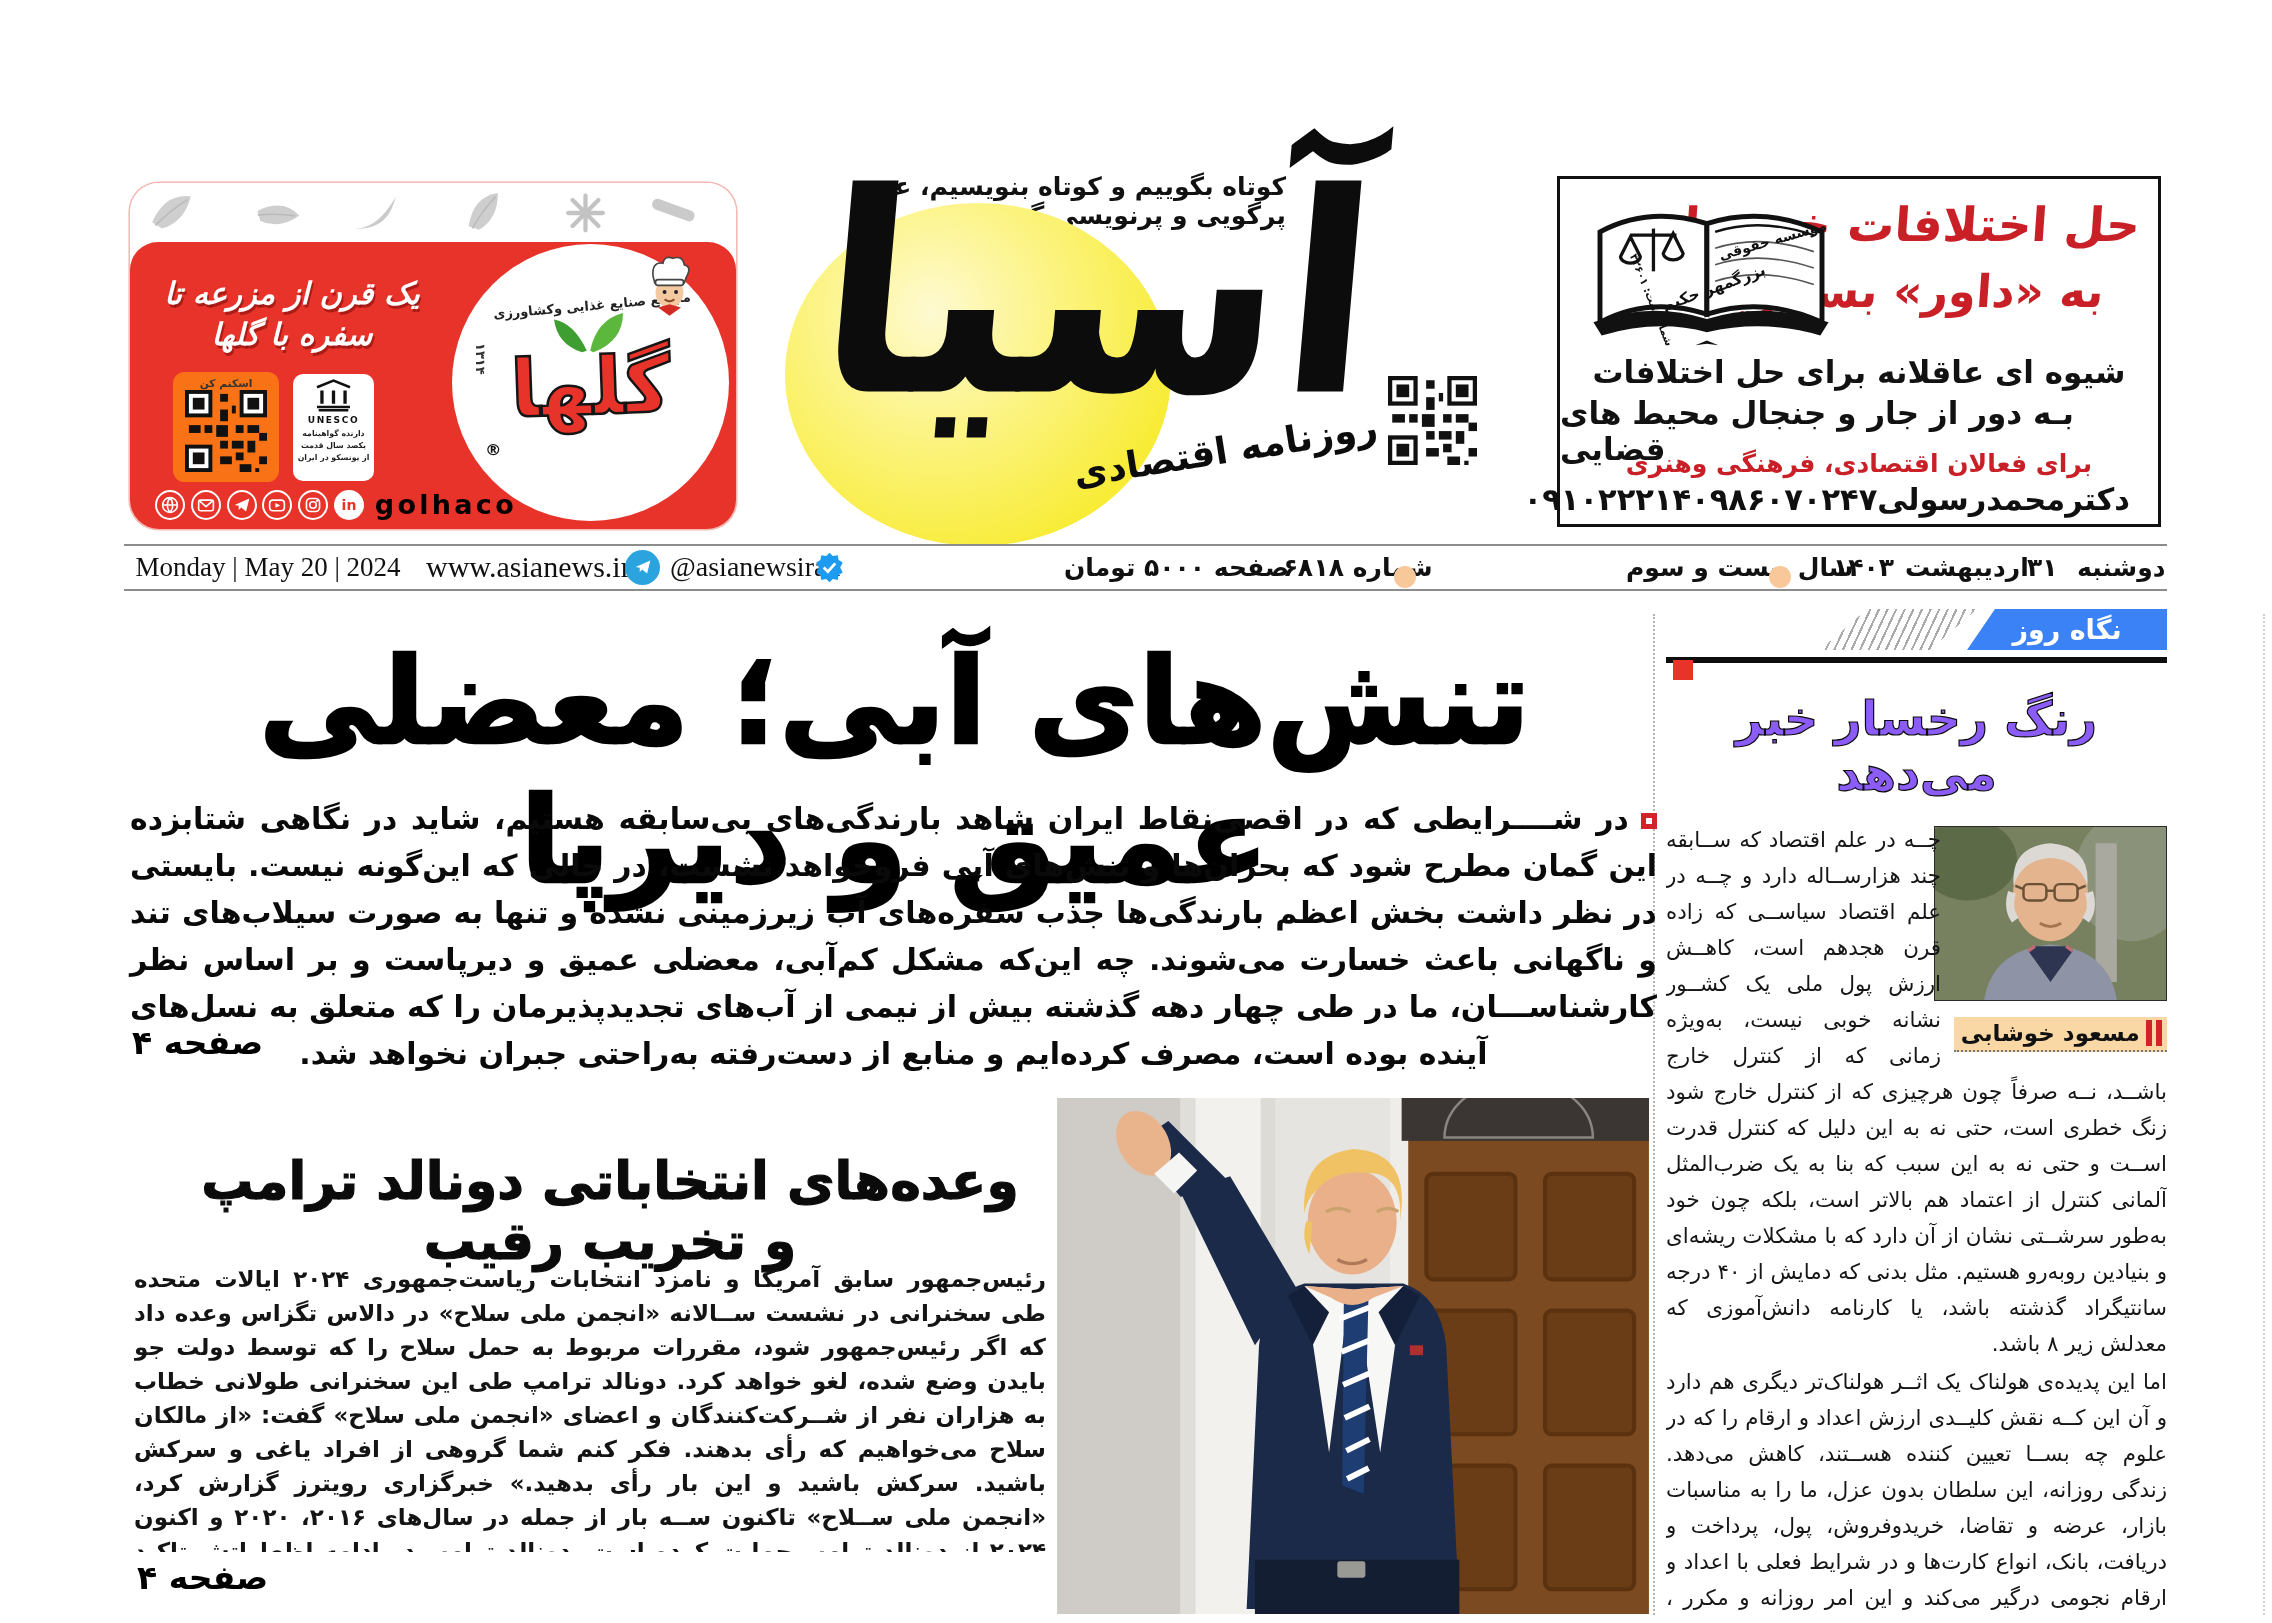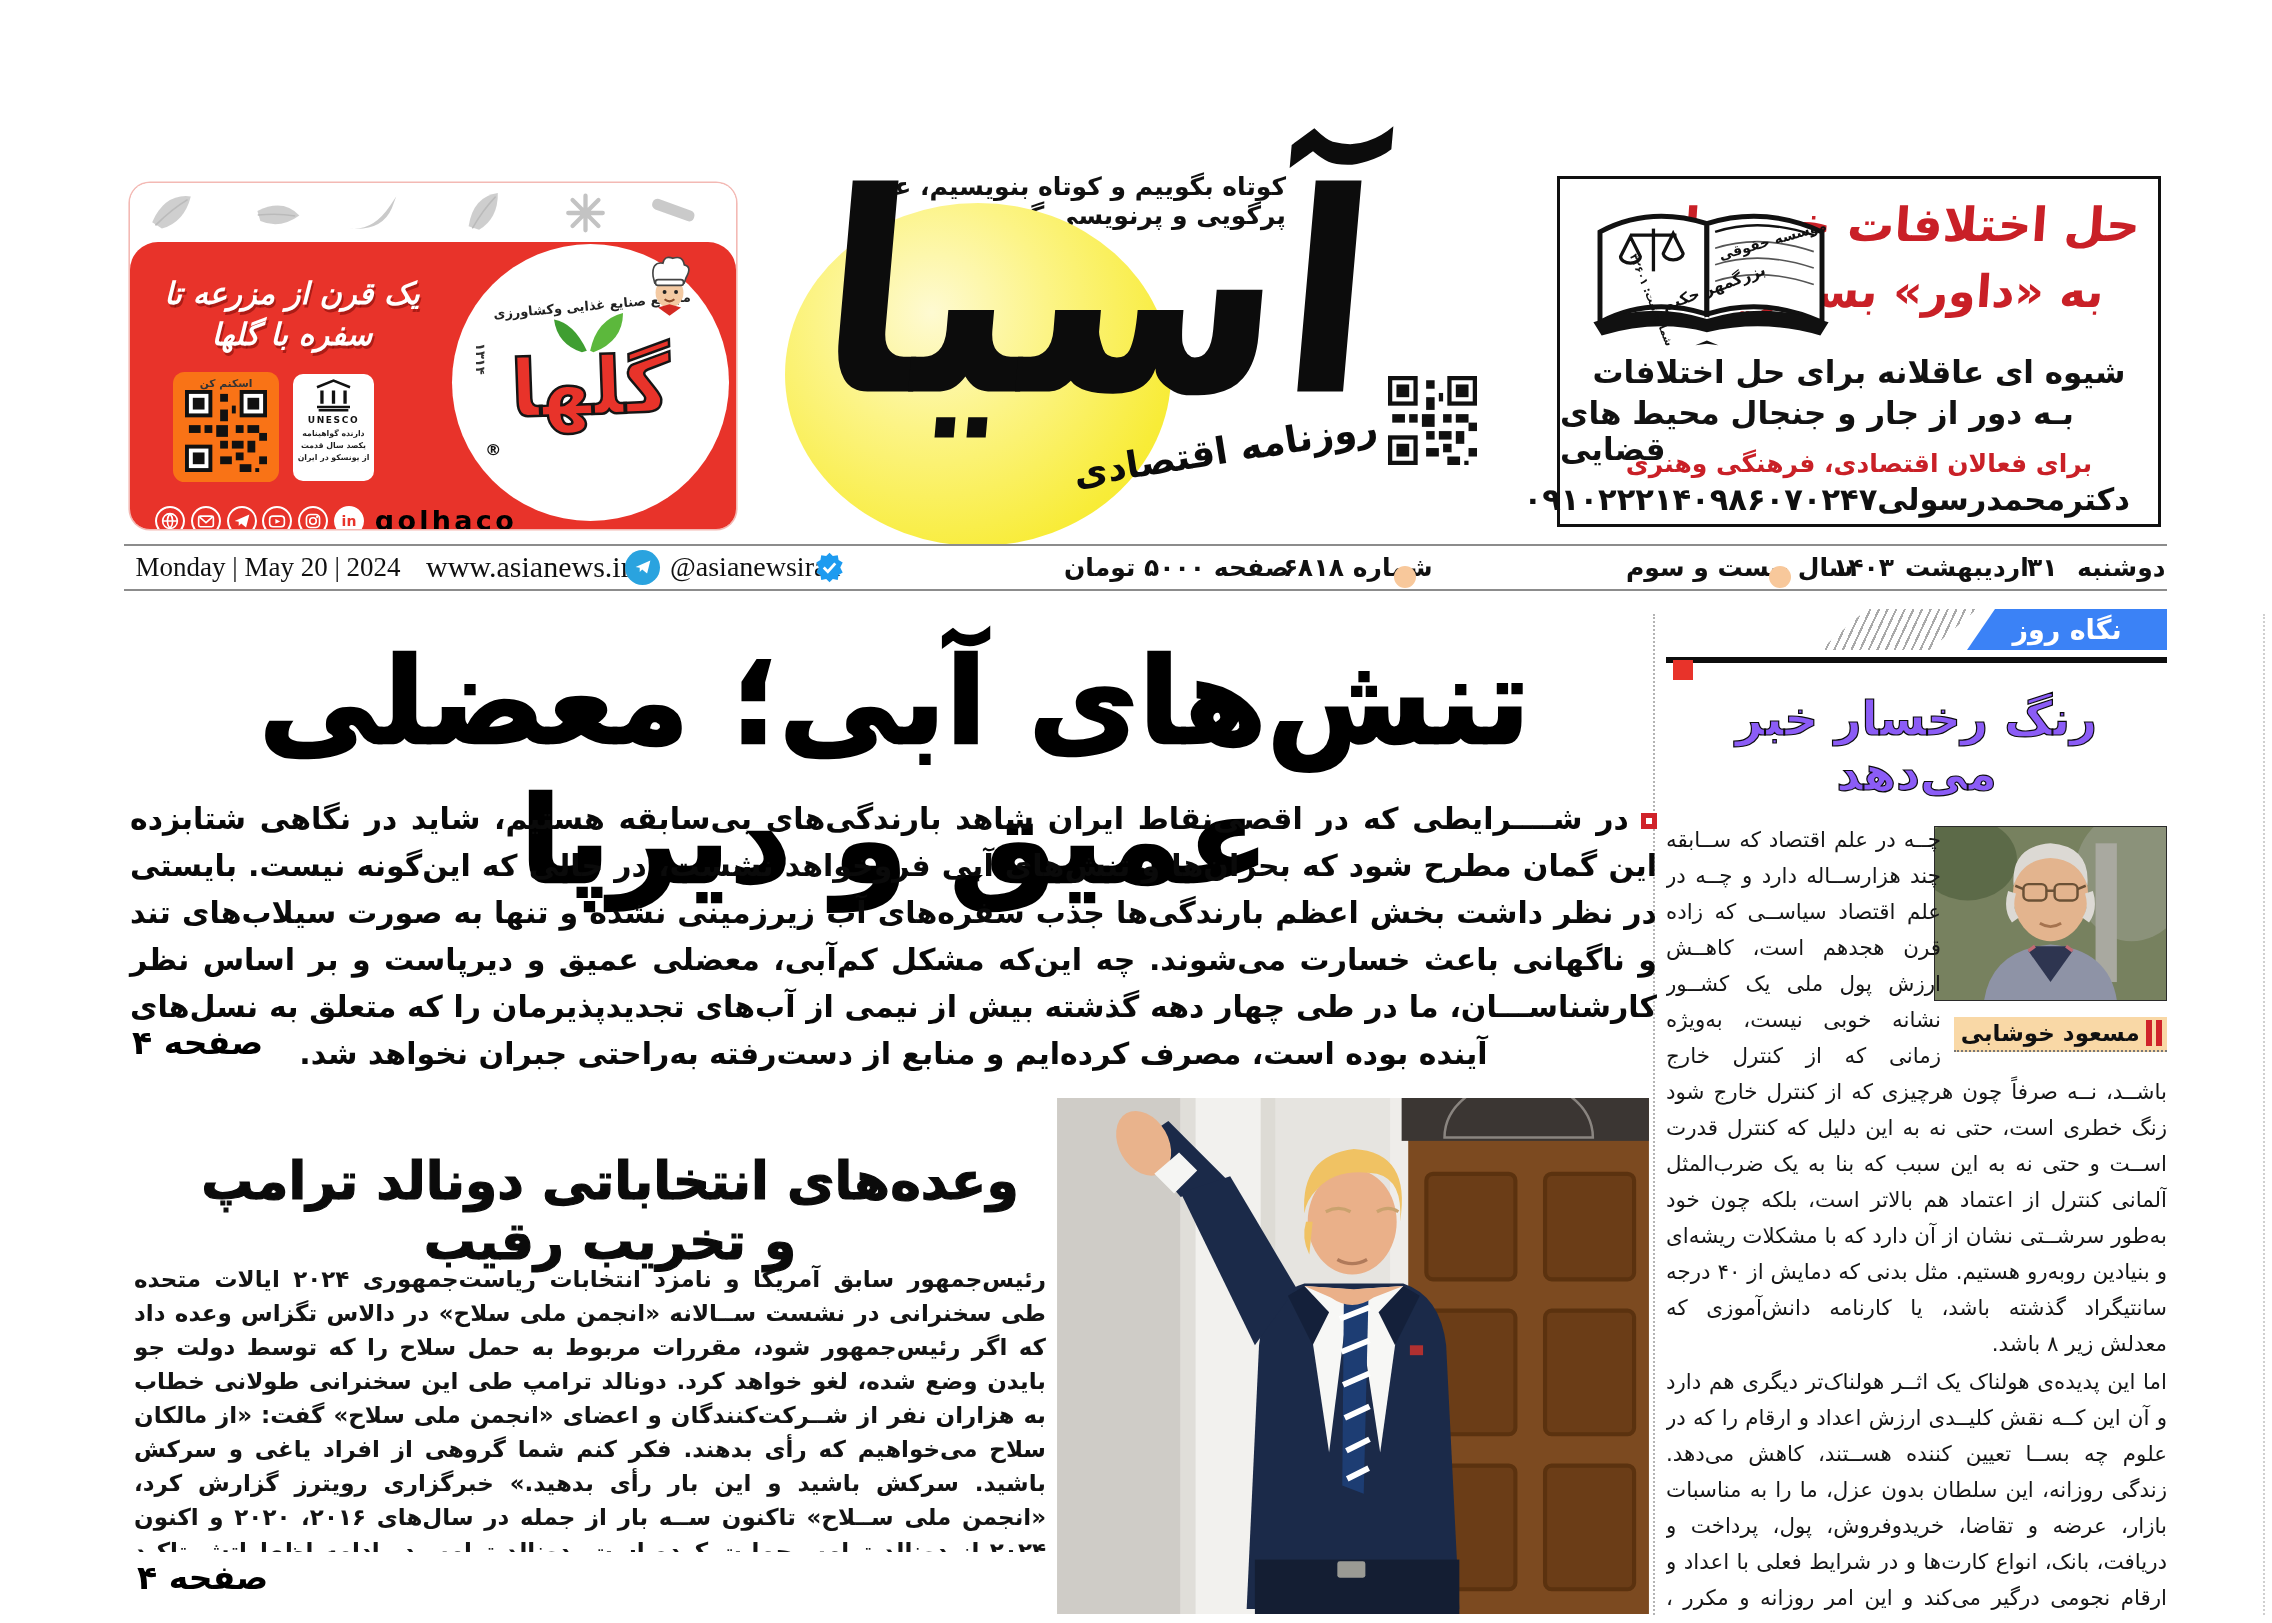--- a/index.html
+++ b/index.html
@@ -1,38 +1,38 @@
 <!DOCTYPE html>
 <html lang="fa" style="font-size:13px"><head>
 <meta charset="utf-8">
 <style>
   * { margin:0; padding:0; box-sizing:border-box; }
   body { background:#e8e8e8; font-family:"DejaVu Sans", sans-serif; }
   .page { position:relative; width:2273px; height:1624px; background:#fff; margin:0 auto; overflow:hidden; }
   .fa { direction:rtl; }
 
   
-  .golha-ad { position:absolute; left:130px; top:183px; width:606px; height:346px; border-radius:20px; overflow:hidden; background:#fff; box-shadow:0 0 0 1.6px #f3b9b4; }
+  .golha-ad { position:absolute; left:130px; top:183px; width:606px; height:346px; border-radius:29px; overflow:hidden; background:#fff; box-shadow:0 0 0 1.6px #f3b9b4; }
   .ga-top { position:relative; height:59px; background:#fff; }
   .ga-doodle { position:absolute; opacity:.8; }
   .ga-body { position:relative; height:287px; background:#e8332a; border-radius:28px 28px 0 0; overflow:hidden; }
   .ga-slogan { position:absolute; left:20px; top:31px; width:284px; color:#fff; font-size:30.5px; font-weight:900; font-style:italic; text-align:center; line-height:1.35; text-shadow:1.6px 2.5px 0 rgba(120,10,5,.55); }
   .ga-circle { position:absolute; left:322px; top:1.6px; width:277px; height:277px; background:#fff; border-radius:50%; }
   .ga-brand-desc { position:absolute; right:38px; top:54px; font-size:13px; font-weight:800; color:#222; transform:rotate(-5deg); }
   .ga-chef { position:absolute; right:33px; top:11.5px; }
   .ga-leaves { position:absolute; left:97px; top:64px; }
   .ga-brand { position:absolute; left:0; top:97px; width:100%; text-align:center; font-size:79px; font-weight:900; color:#e8332a; -webkit-text-stroke:2.5px #151515; transform:rotate(-2deg); }
   .ga-reg { position:absolute; left:33px; top:196px; font-size:16.5px; color:#111; font-weight:700; }
   .ga-founded { position:absolute; left:21.4px; top:99px; writing-mode:vertical-rl; font-size:13px; color:#333; font-weight:700; }
   .ga-qr-box { position:absolute; left:43px; top:130px; width:106px; height:110px; background:#f97316; border-radius:11.5px; padding:5px 8.2px 6.6px; text-align:center; }
   .ga-qr-label { font-size:10.7px; font-weight:800; color:#333; letter-spacing:1.6px; }
   .ga-unesco { position:absolute; left:163px; top:132px; width:81px; height:107px; background:#fff; border-radius:10px; text-align:center; padding-top:5px; }
   .ga-unesco-name { font-size:9px; font-weight:900; letter-spacing:1.6px; color:#111; }
   .ga-unesco-cap { font-size:7.8px; color:#222; line-height:1.5; margin-top:3.3px; padding:0 3.3px; font-weight:700; }
-  .ga-social { position:absolute; left:25px; top:247px; display:flex; align-items:center; gap:5.8px;margin-top:16px; }
+  .ga-social { position:absolute; left:25px; top:247px; display:flex; align-items:center; gap:5.8px; }
   .ga-sicon { width:30px; height:30px; border-radius:50%; border:2.5px solid #fff; display:flex; align-items:center; justify-content:center; }
   .ga-handle { color:#000000; font-size:27px; font-weight:800; letter-spacing:3.3px; margin-left:5px; }
 
   
   .mast-tagline { position:absolute; left:787px; top:172px; width:499px; font-size:25px; font-weight:800; color:#111; text-align:right; }
   .mast-sun { position:absolute; left:785px; top:203px; width:386px; height:343px; border-radius:50%; background:radial-gradient(circle at 38% 32%, #fefad2 0%, #fcf486 35%, #f8ec38 75%, #f5e81f 100%); }
   .mast-word { position:absolute; left:726px; top:139px; width:742px; text-align:center; font-size:262px; line-height:1.2; font-weight:900; color:#0c0c0c; transform:skewX(-5deg) scaleY(1.06); }
   .mast-sub { position:absolute; left:1072px; top:429px; font-size:37px; font-weight:800; color:#0c0c0c; transform:rotate(-9deg); }
   .mast-qr { position:absolute; left:1388px; top:376px; }
 

